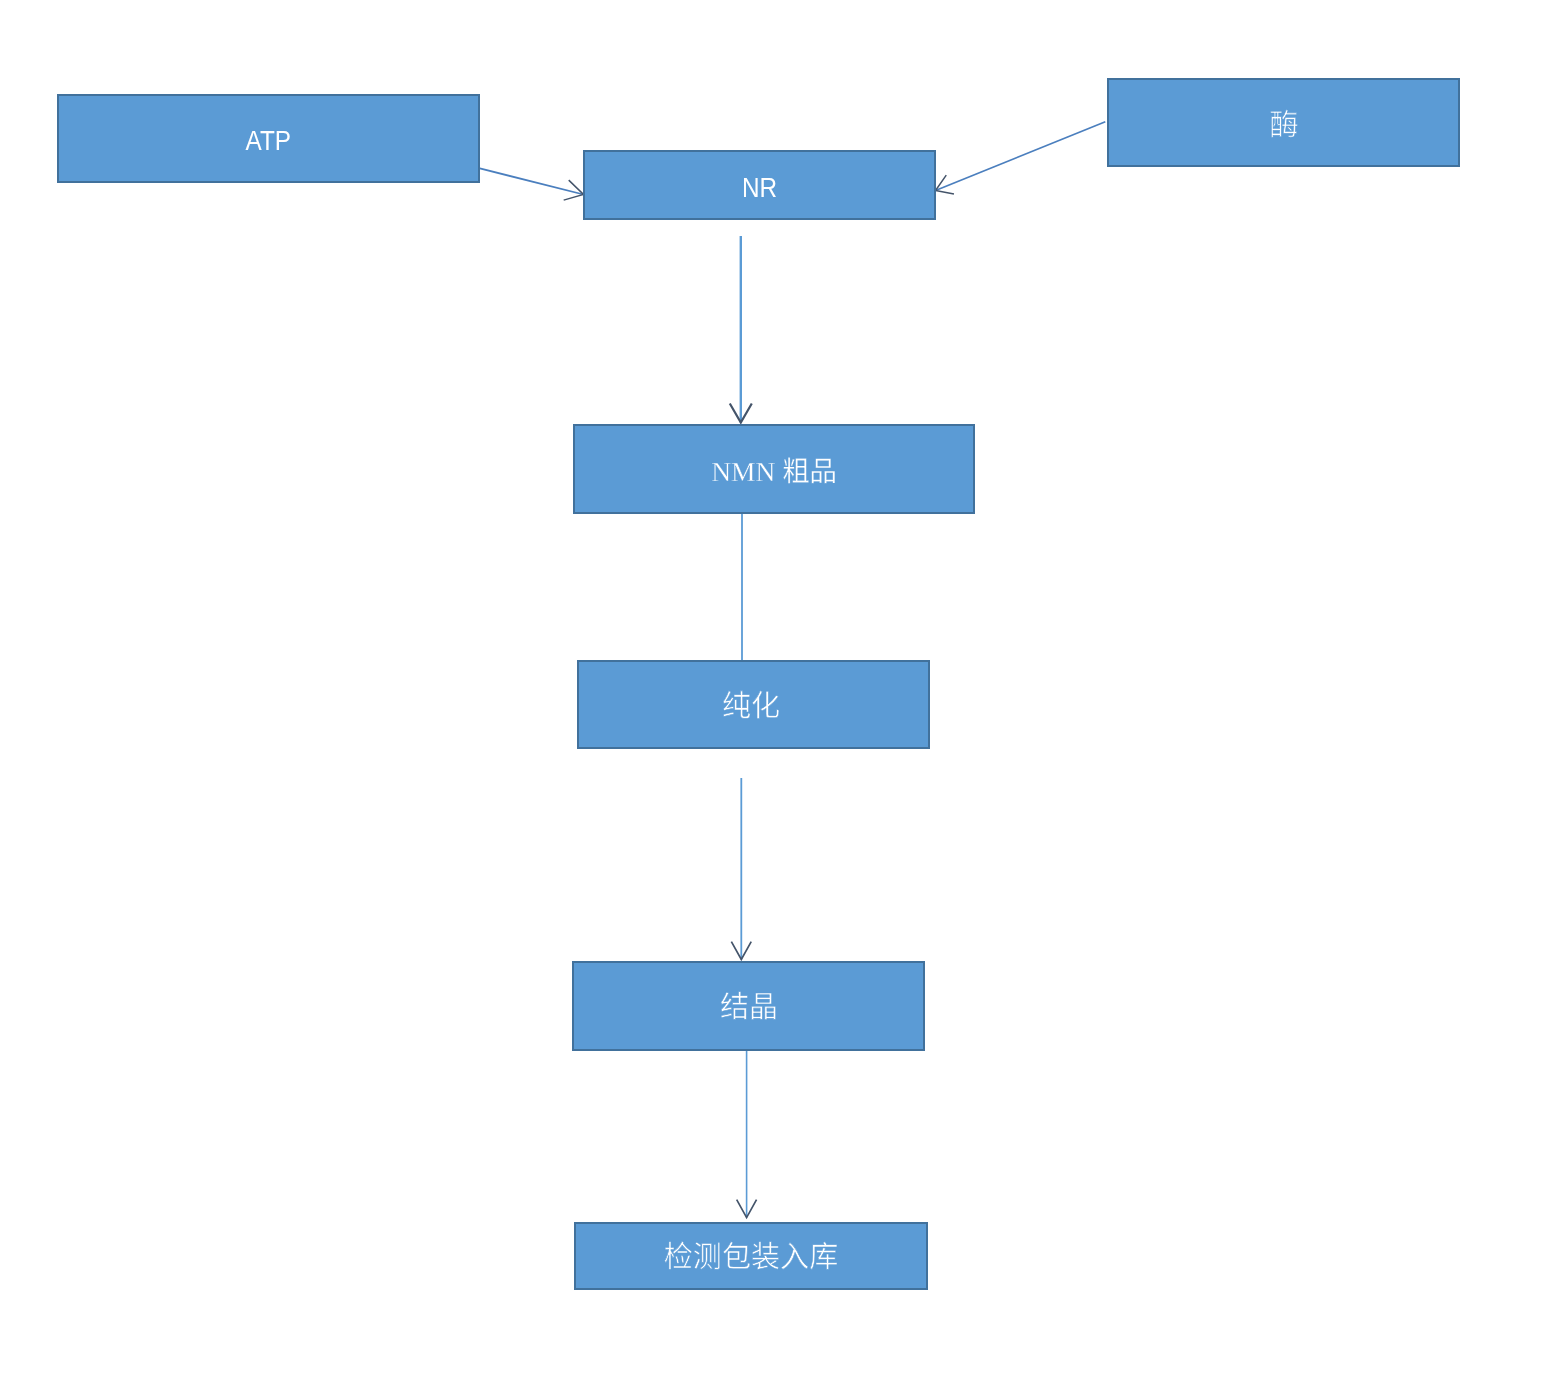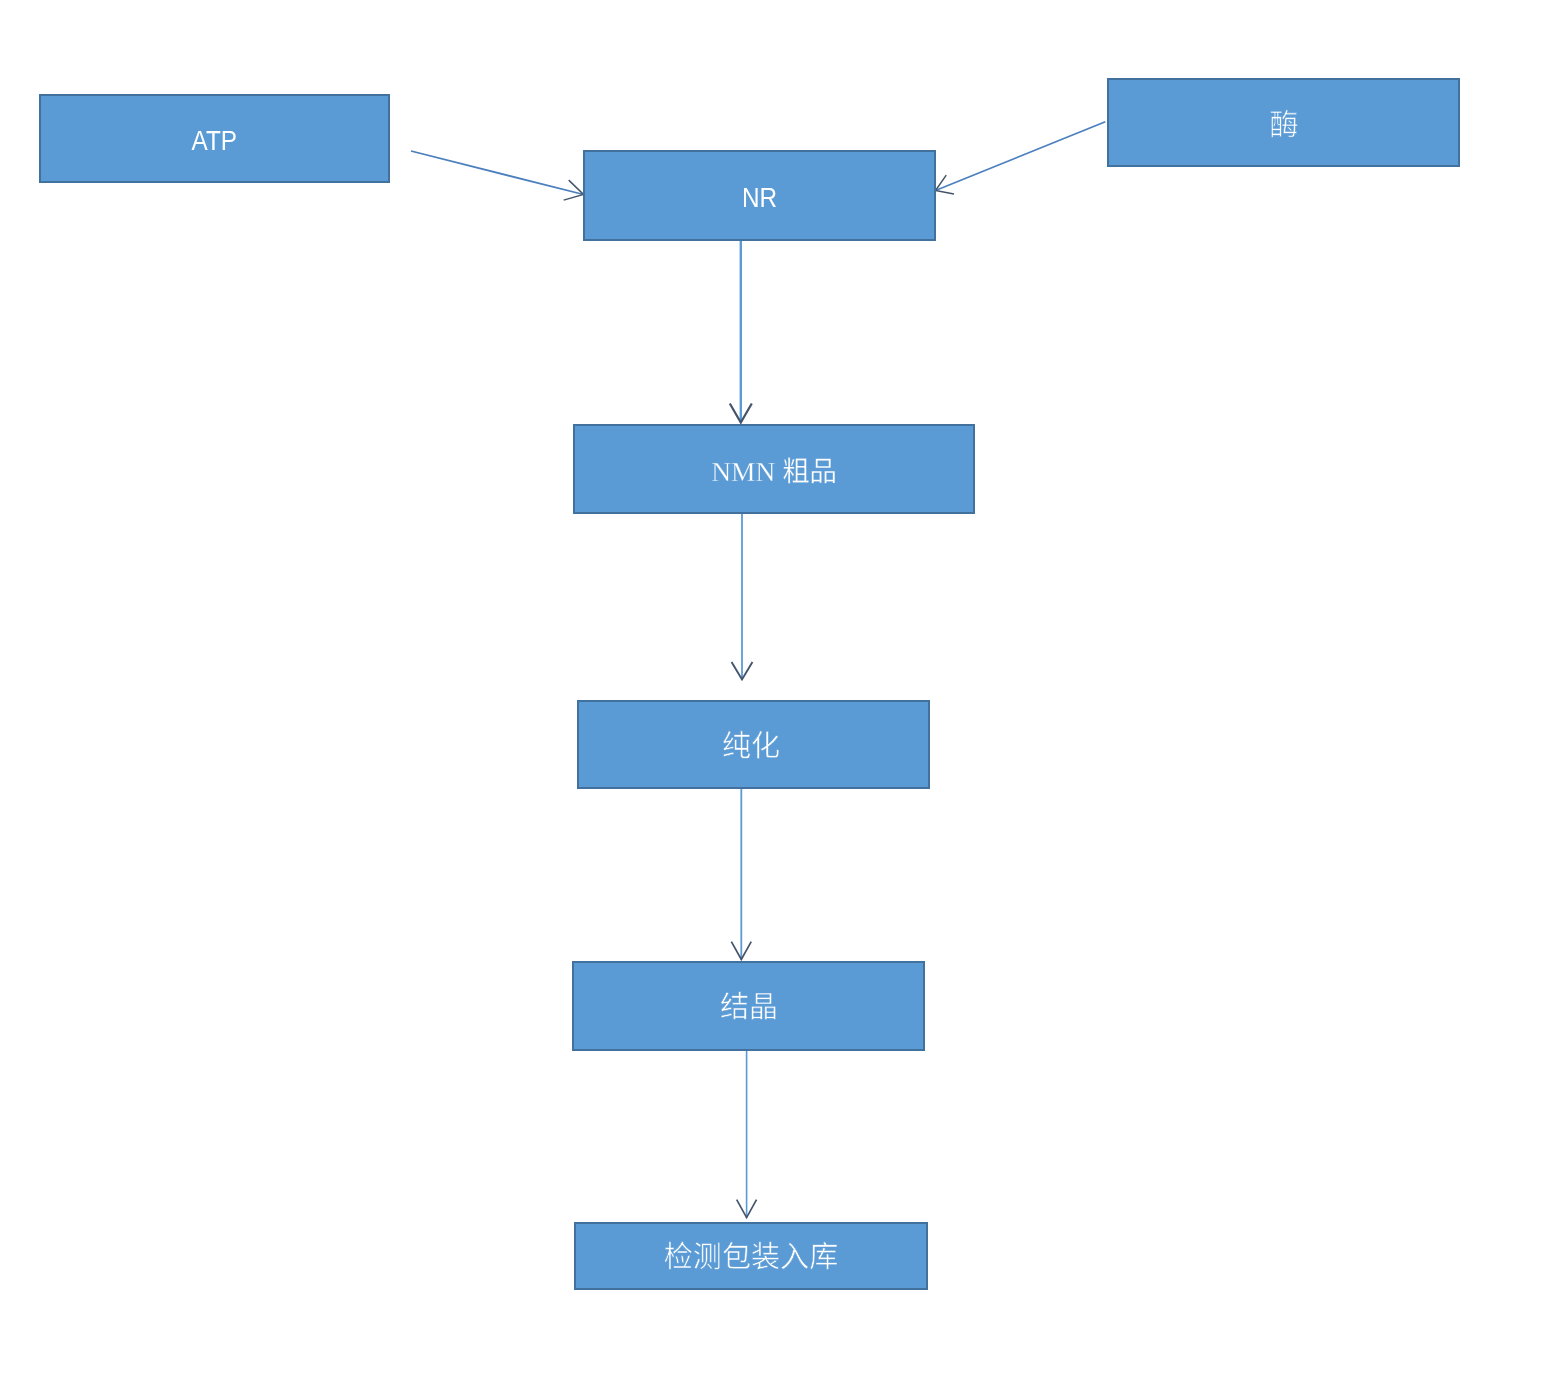--- a/index.html
+++ b/index.html
@@ -49,33 +49,33 @@
       <line class="connector-line" x1="741.3" y1="778" x2="741.3" y2="959.5" stroke="#5B9BD5" stroke-width="1.8"></line>
       <path class="arrowhead" d="M731.3614027849501 941.5702960036424L741.3 959.5L751.2385972150498 941.5702960036424" stroke="#44546A" stroke-width="1.7"></path>
     </g>
     <g>
       <line class="connector-line" x1="746.6" y1="1050" x2="746.6" y2="1217.6" stroke="#5B9BD5" stroke-width="1.6"></line>
       <path class="arrowhead" d="M736.6614027849502 1199.6702960036423L746.6 1217.6L756.5385972150499 1199.6702960036423" stroke="#44546A" stroke-width="1.7"></path>
     </g>
   </svg>
 
   <div id="node-layer">
-    <div class="node" style="left: 39px; top: 94px; width: 351px; height: 89px; background: rgb(91, 155, 213); border-color: rgb(65, 113, 156);">
+    <div class="node" style="left: 57px; top: 94px; width: 423px; height: 89px; background: rgb(91, 155, 213); border-color: rgb(65, 113, 156);">
       <span class="node-label f-latin">ATP</span>
     </div>
-    <div class="node" style="left: 583px; top: 150px; width: 353px; height: 91px; background: rgb(91, 155, 213); border-color: rgb(65, 113, 156);">
+    <div class="node" style="left: 583px; top: 150px; width: 353px; height: 70px; background: rgb(91, 155, 213); border-color: rgb(65, 113, 156);">
       <span class="node-label f-latin">NR</span>
     </div>
     <div class="node" style="left: 1107px; top: 78px; width: 353px; height: 89px; background: rgb(91, 155, 213); border-color: rgb(65, 113, 156);">
       <span class="node-label f-cjk drop">酶</span>
     </div>
     <div class="node" style="left: 573px; top: 424px; width: 402px; height: 90px; background: rgb(91, 155, 213); border-color: rgb(65, 113, 156);">
       <span class="node-label f-mixed">NMN 粗品</span>
     </div>
-    <div class="node" style="left: 577px; top: 700px; width: 353px; height: 89px; background: rgb(91, 155, 213); border-color: rgb(65, 113, 156);">
+    <div class="node" style="left: 577px; top: 660px; width: 353px; height: 89px; background: rgb(91, 155, 213); border-color: rgb(65, 113, 156);">
       <span class="node-label f-cjk nudge-left">纯化</span>
     </div>
     <div class="node" style="left: 572px; top: 961px; width: 353px; height: 90px; background: rgb(91, 155, 213); border-color: rgb(65, 113, 156); text-align: center;">
       <span class="node-label f-cjk">结晶</span>
     </div>
     <div class="node" style="left: 574px; top: 1222px; width: 354px; height: 68px; background: rgb(91, 155, 213); border-color: rgb(65, 113, 156);">
       <span class="node-label f-cjk">检测包装入库</span>
     </div>
   </div>
 

